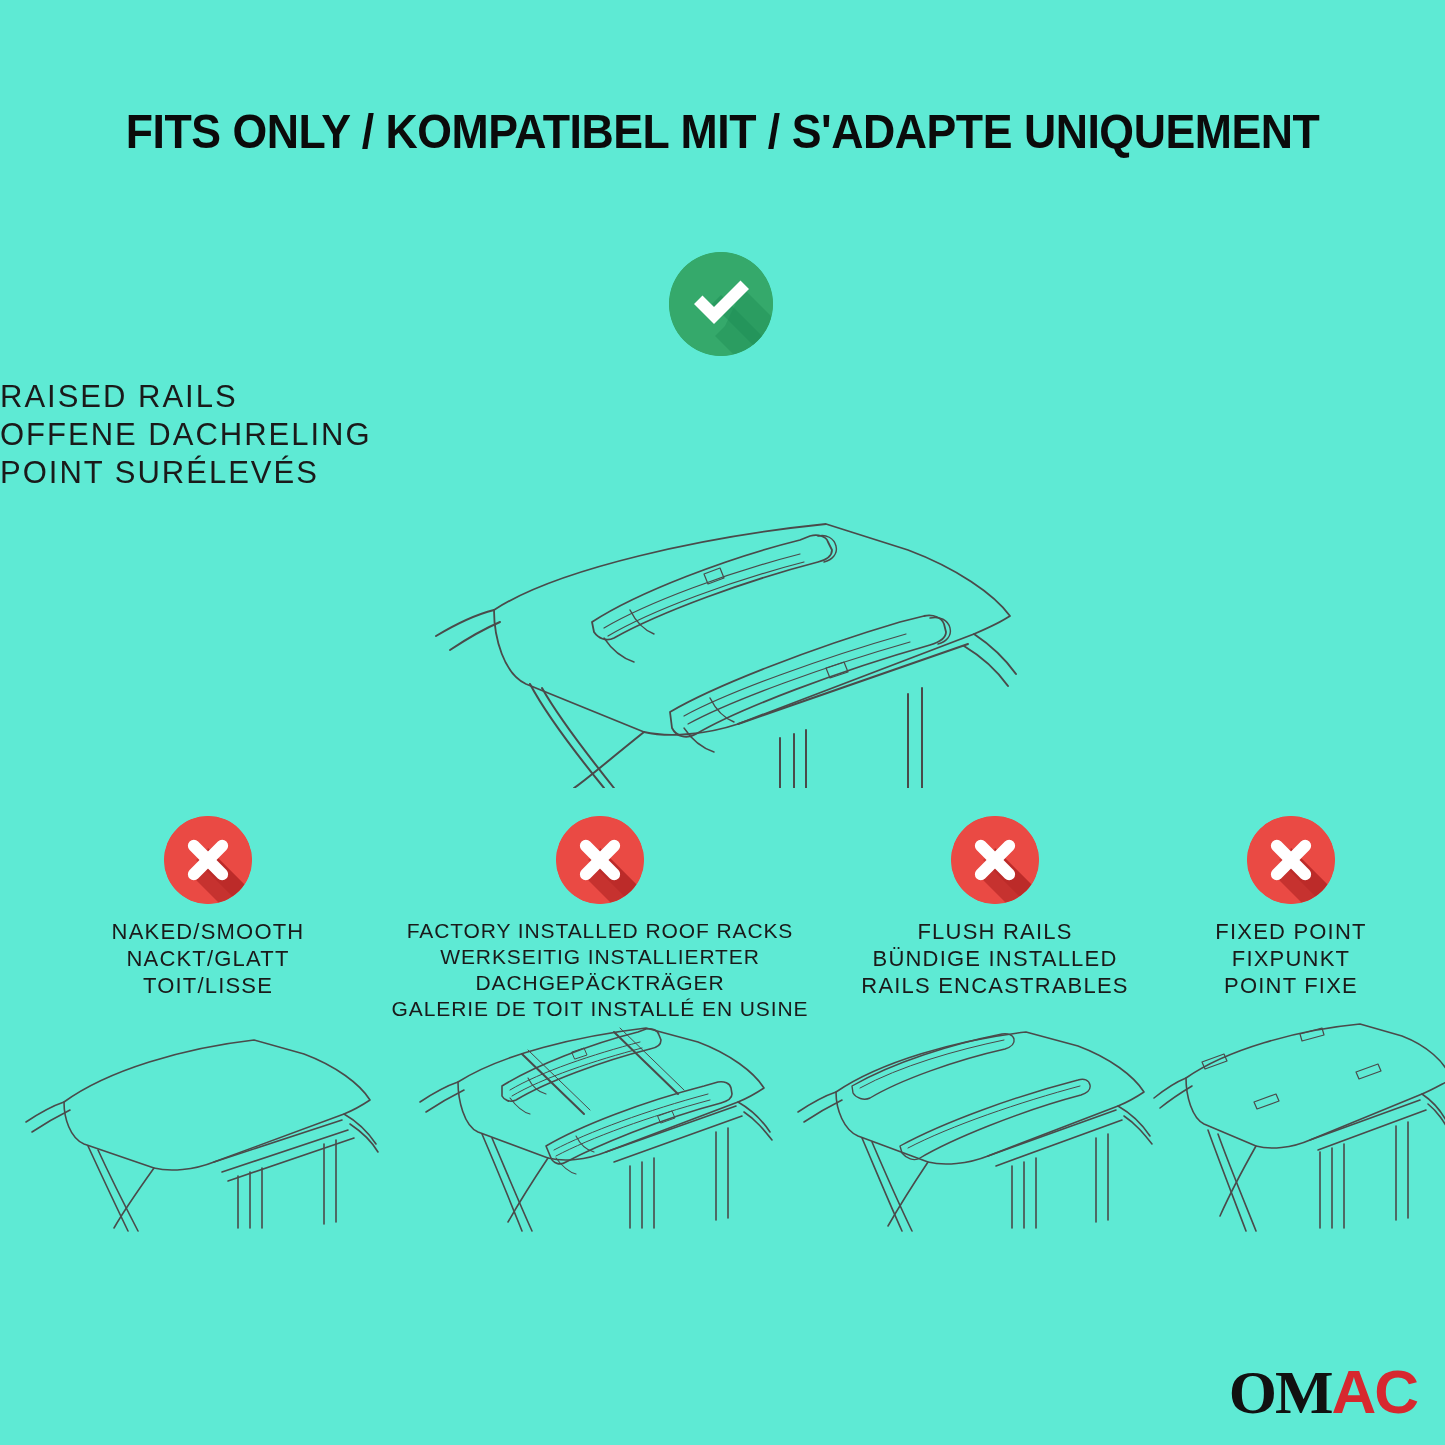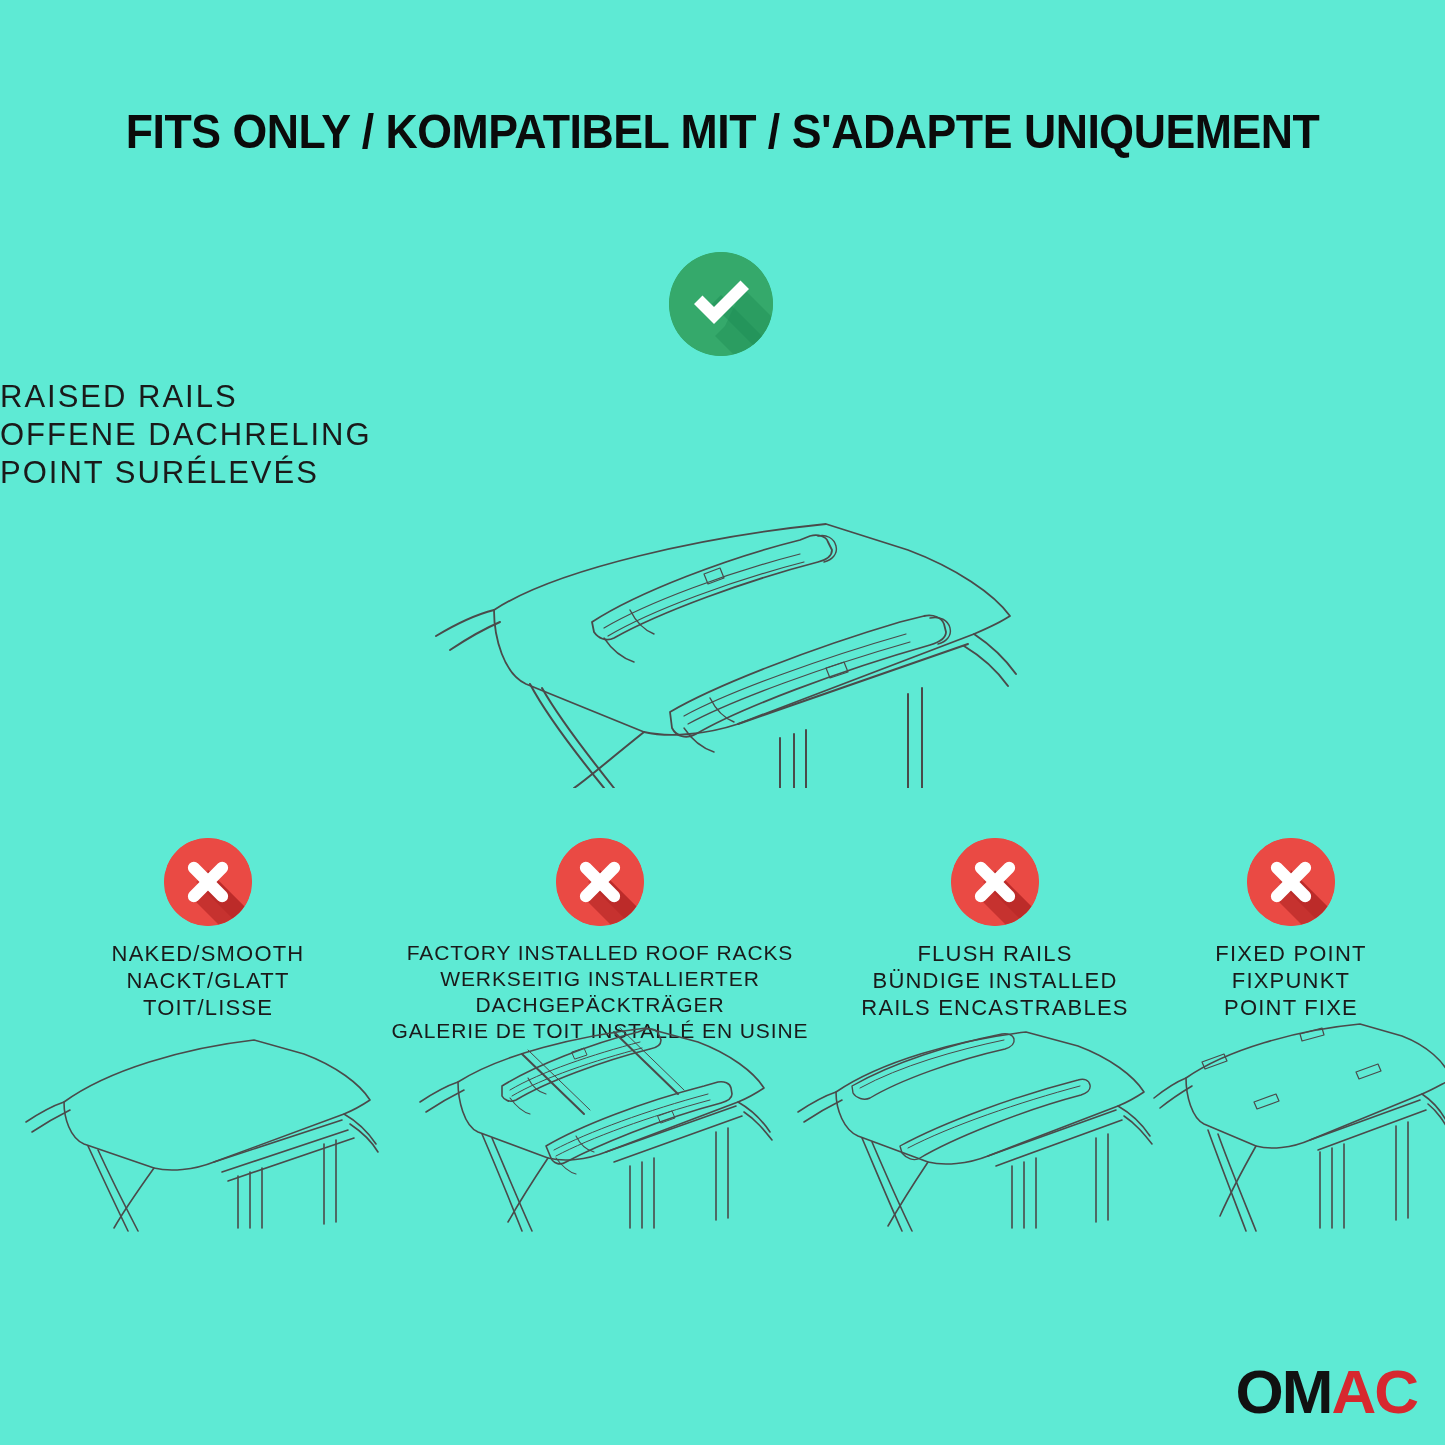--- a/index.html
+++ b/index.html
@@ -92,21 +92,21 @@
   .roof-s1 { left: 18px; }
   .roof-s2 { left: 406px; }
   .roof-s3 { left: 790px; }
   .roof-s4 { left: 1150px; width: 300px; }
 
   .roof-main svg, .roof-small svg { width: 100%; height: 100%; display: block; }
 
   
   .no-col {
     position: absolute;
-    top: 838px;
+    top: 816px;
     text-align: center;
   }
   .no-col .no-badge-wrap {
     width: 88px;
     height: 88px;
     margin: 0 auto;
     position: relative;
   }
   .no-col .no-caption {
     margin-top: 14px;
@@ -128,21 +128,21 @@
   .logo {
     position: absolute;
     right: 28px;
     bottom: 22px;
     font-family: "Liberation Sans", sans-serif;
     font-weight: 700;
     font-size: 62px;
     line-height: 62px;
     letter-spacing: -2px;
   }
-  .logo .om { color: #111111; }
+  .logo .om { color: #111111; font-family: Liberation Serif, serif; }
   .logo .ac { color: #d7282f; text-align: center; }
 </style>
 </head>
 <body>
 
 <div class="sheet">
 
   <div class="title">FITS ONLY / KOMPATIBEL MIT / S'ADAPTE UNIQUEMENT</div>
 
   <div class="ok-block">

